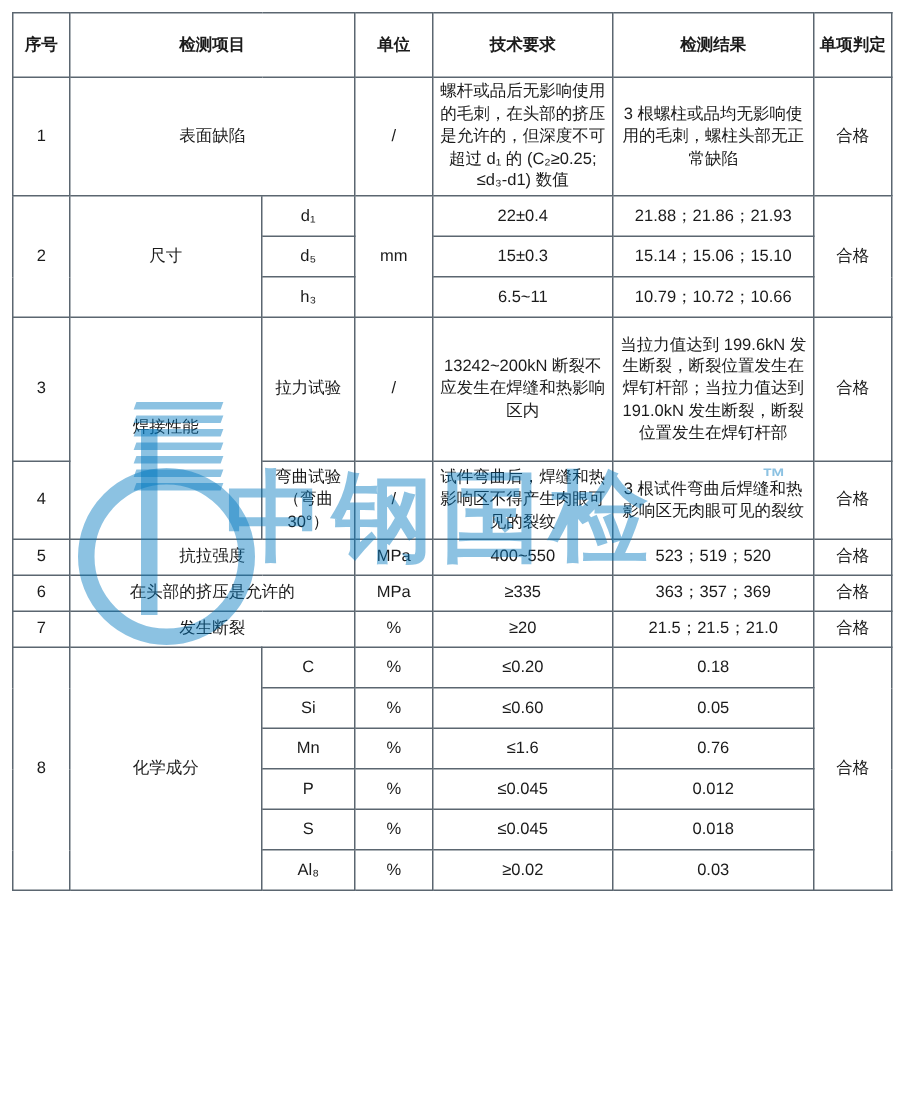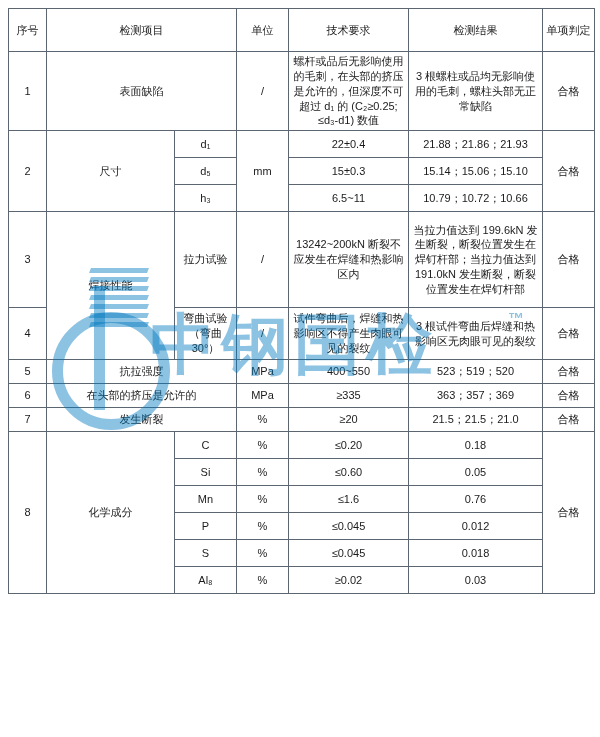--- a/index.html
+++ b/index.html
@@ -22,21 +22,21 @@
     border:1px solid #5b6670;
     text-align:center;
     vertical-align:middle;
     font-size:11px;
     color:#1b1b1b;
     padding:2px 2px;
     line-height:1.35;
     background:transparent;
   }
   thead td{
-    font-weight:normal;
+    font-weight:bold;
     font-size:12px;
     height:38px;
   }
   .col-no{width:38px;}
   .col-item{width:128px;}
   .col-sub{width:62px;}
   .col-unit{width:52px;}
   .col-req{width:120px;}
   .col-res{width:134px;}
   .col-judge{width:52px;}

